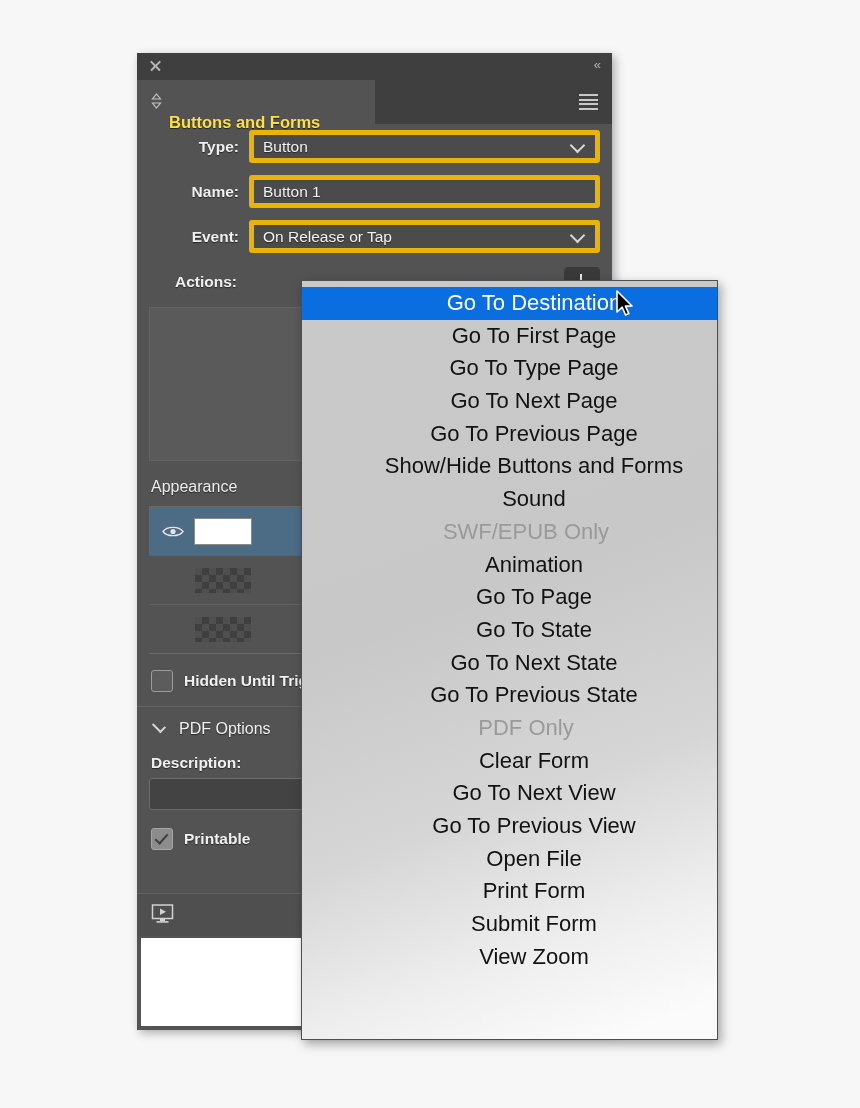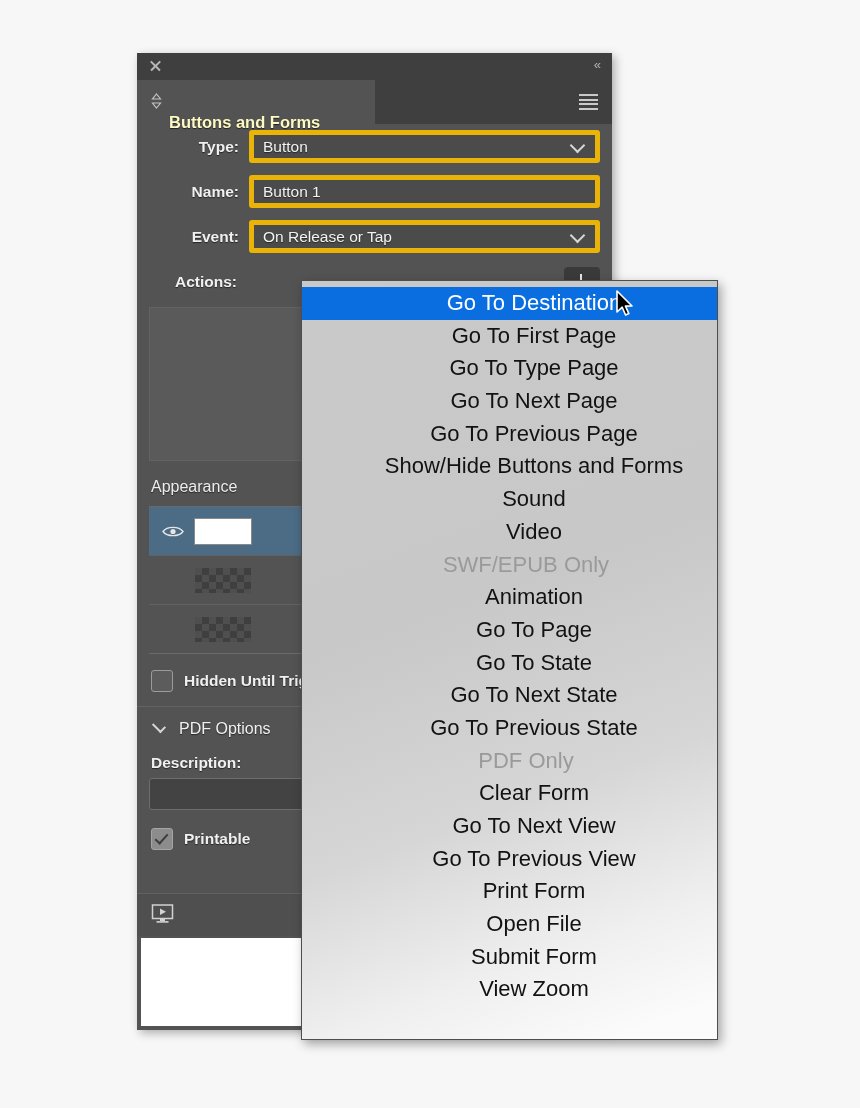--- a/index.html
+++ b/index.html
@@ -78,21 +78,21 @@
     cursor: pointer;
   }
   #tab-sort-icon {
     margin-left: 14px;
     color: #c3c3c3;
     font-size: 12px;
     line-height: 1;
   }
   #tab-label {
     margin-left: 7px;
-    color: #fef9c3;
+    color: #fde047;
     font-size: 16.5px;
     font-weight: bold;
     text-shadow: 0 1px 1px rgba(0,0,0,0.6);
     margin-top: 40px;
   }
   #panel-menu-icon {
     position: absolute;
     right: 14px; top: 14px;
     width: 19px; height: 15px;
     cursor: pointer;
@@ -513,33 +513,32 @@
 </div>
 
 <div id="action-menu">
     <div class="menu-item highlighted">Go To Destination</div>
     <div class="menu-item">Go To First Page</div>
     <div class="menu-item">Go To Type Page</div>
     <div class="menu-item">Go To Next Page</div>
     <div class="menu-item">Go To Previous Page</div>
     <div class="menu-item">Show/Hide Buttons and Forms</div>
     <div class="menu-item">Sound</div>
-    <div class="menu-item">Video</div>
     <div class="menu-item group">SWF/EPUB Only</div>
     <div class="menu-item">Animation</div>
     <div class="menu-item">Go To Page</div>
     <div class="menu-item">Go To State</div>
     <div class="menu-item">Go To Next State</div>
     <div class="menu-item">Go To Previous State</div>
     <div class="menu-item group">PDF Only</div>
     <div class="menu-item">Clear Form</div>
     <div class="menu-item">Go To Next View</div>
     <div class="menu-item">Go To Previous View</div>
+    <div class="menu-item">Open File</div>
     <div class="menu-item">Print Form</div>
-    <div class="menu-item">Open File</div>
     <div class="menu-item">Submit Form</div>
     <div class="menu-item">View Zoom</div>
   </div>
 
 <div id="mouse-cursor">
   <svg width="20" height="30" viewBox="0 0 20 30" aria-hidden="true">
     <path d="M2 1 L2 22 L7.2 17.2 L10.6 25 L13.8 23.6 L10.5 16.1 L17 16 Z" fill="#000000" stroke="#ffffff" stroke-width="1.6" stroke-linejoin="round"></path>
   </svg>
 </div>
 

